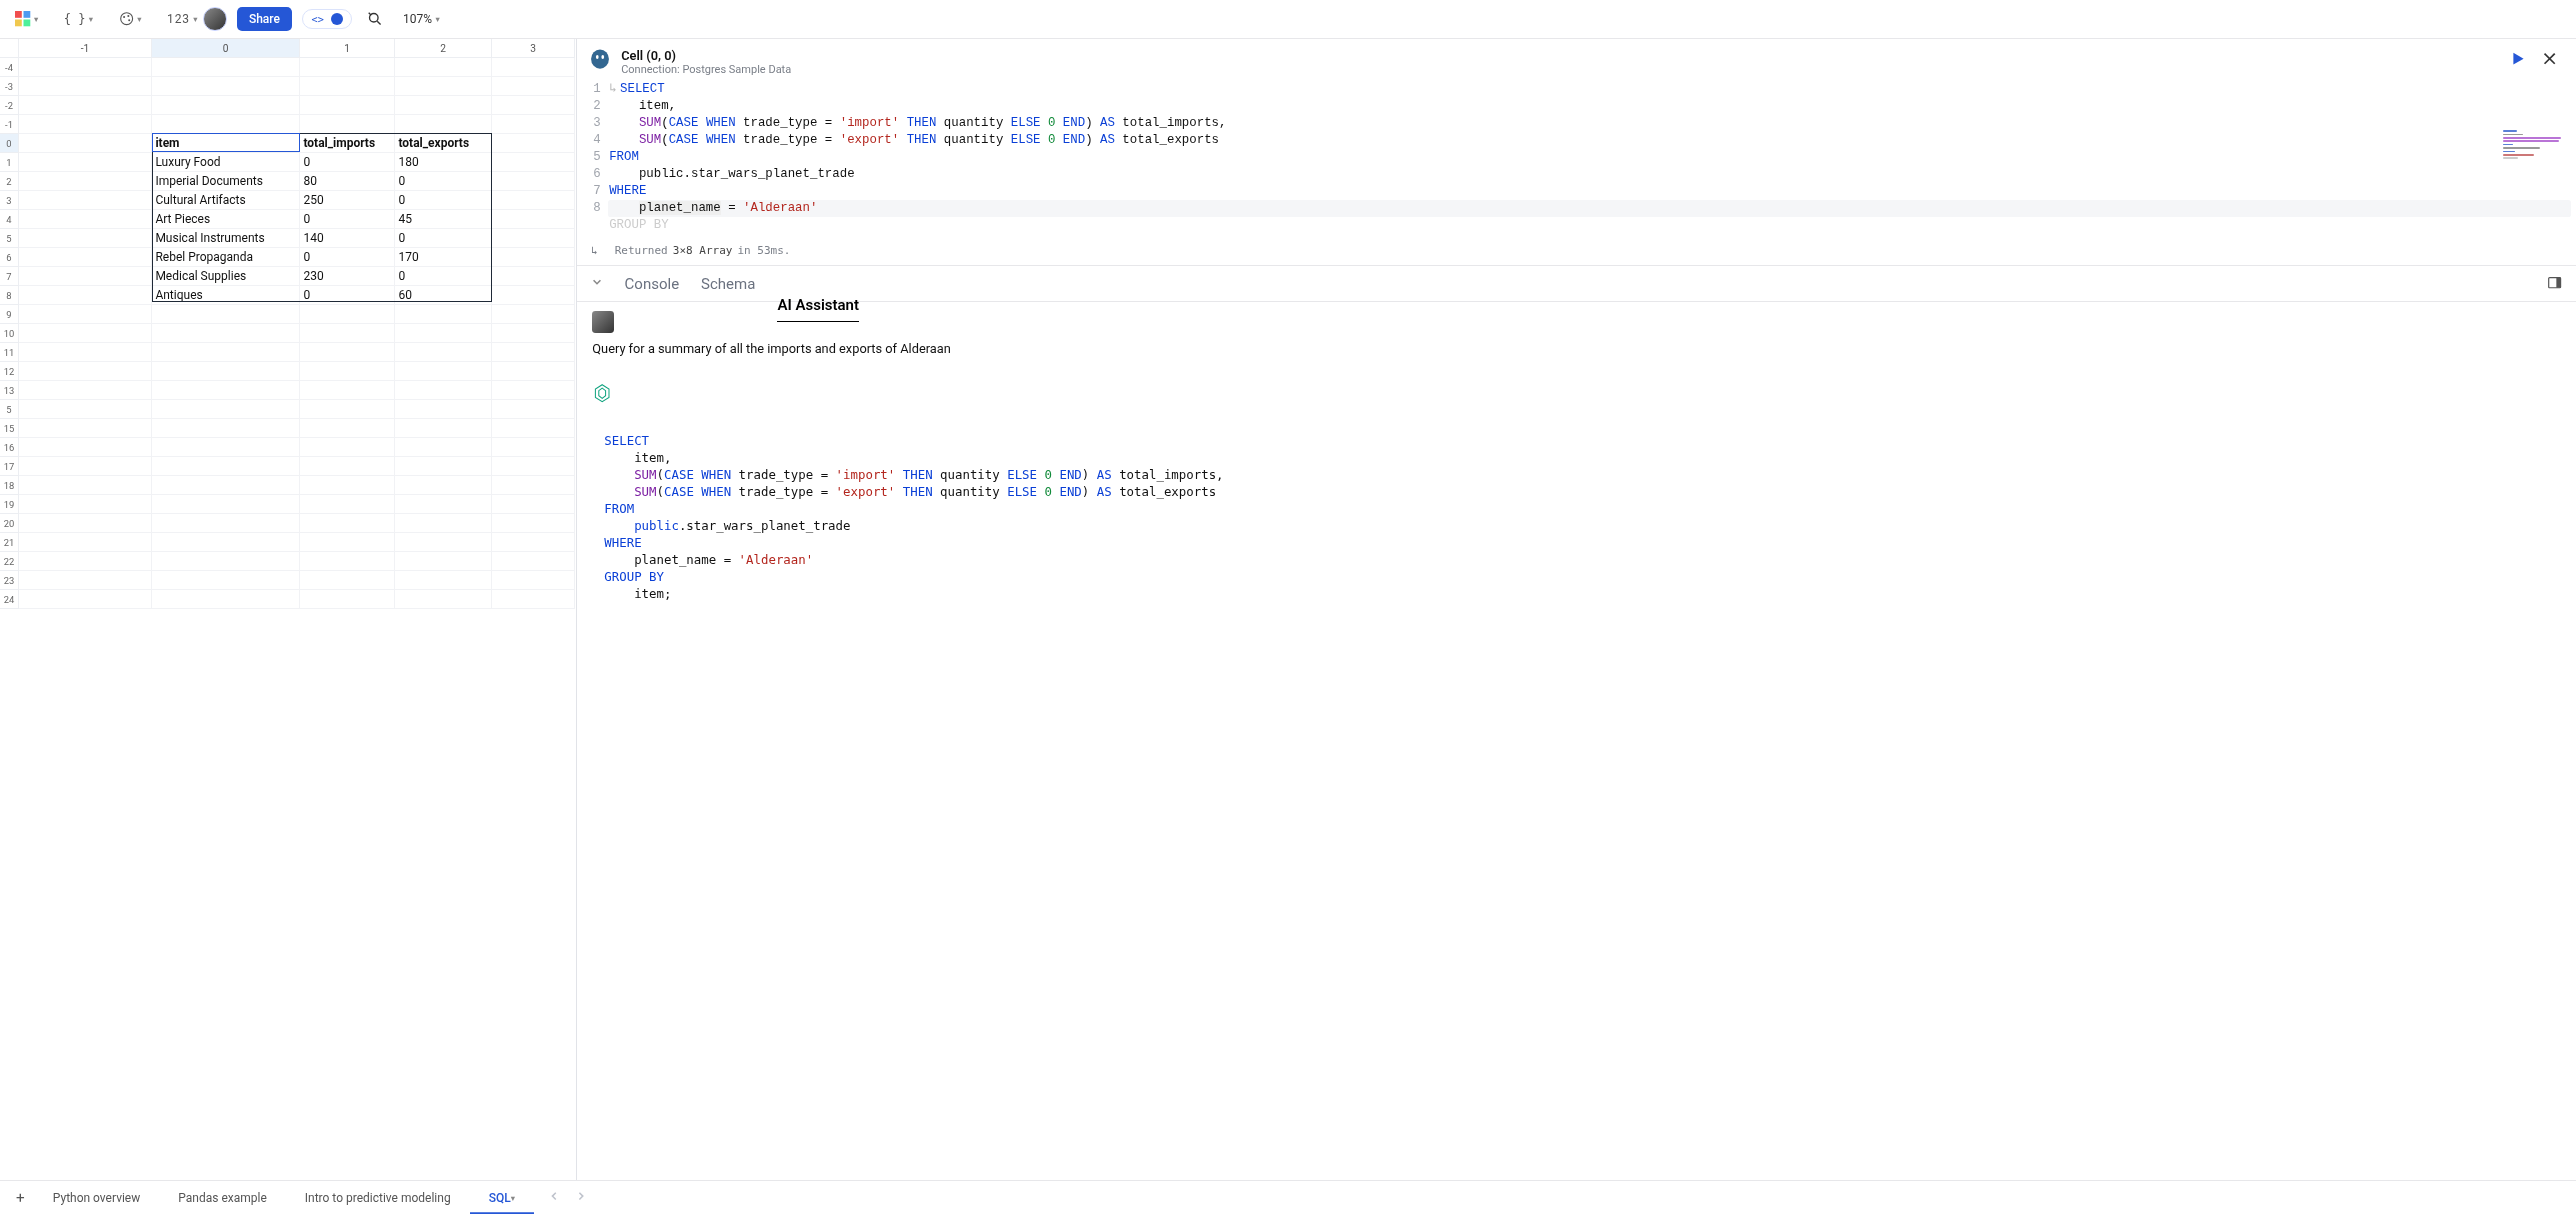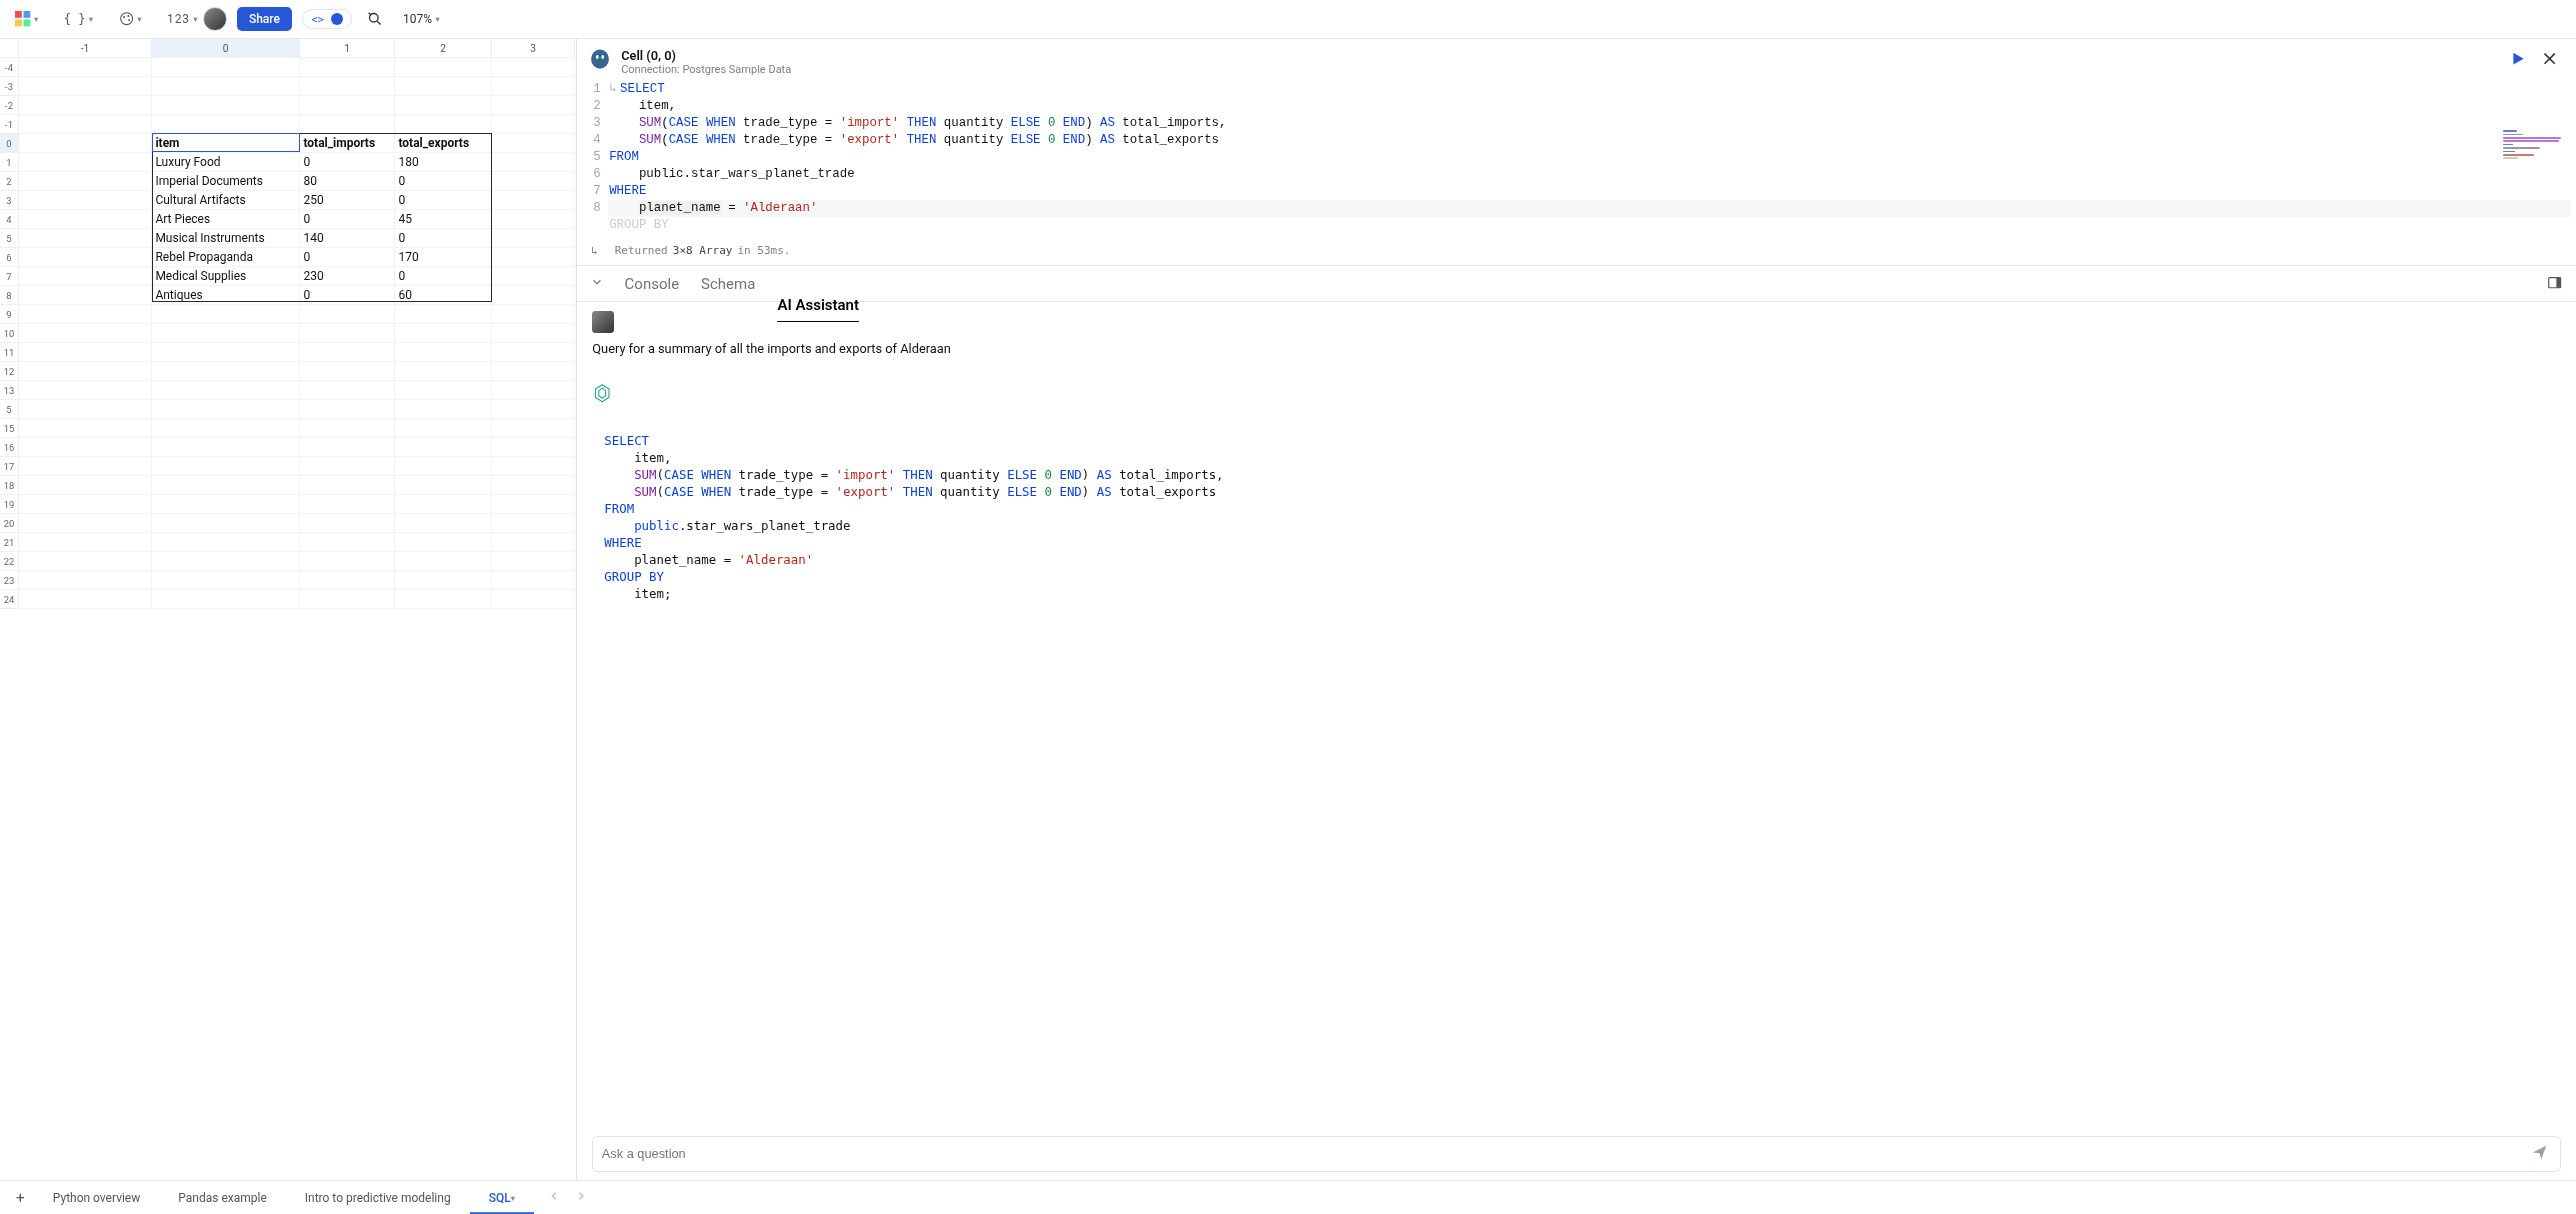--- a/index.html
+++ b/index.html
@@ -519,28 +519,20 @@
     <span class="fn">SUM</span>(<span class="kw">CASE</span> <span class="kw">WHEN</span> trade_type = <span class="str">'export'</span> <span class="kw">THEN</span> quantity <span class="kw">ELSE</span> <span class="num">0</span> <span class="kw">END</span>) <span class="kw">AS</span> total_exports
 <span class="kw">FROM</span>
     <span class="kw">public</span>.star_wars_planet_trade
 <span class="kw">WHERE</span>
     planet_name = <span class="str">'Alderaan'</span>
 <span class="kw">GROUP BY</span>
     item;</div>
       </div>
     </div>
 
-    <div class="chat-input-row">
-      <input placeholder="Ask a question" style="">
-      <span class="send">
-        <svg width="17" height="17" viewBox="0 0 20 20">
-            <path d="M2 10 L18 2 L12 18 L10 11 Z" fill="#9aa0aa"></path>
-          </svg>
-      </span>
-    </div>
   </div>
 </div>
 
 <div class="sheet-tabs">
   <span class="add">+</span>
   <div id="sheet-tabs-list" style="display:flex;height:100%">
       <div class="st">Python overview</div>
       <div class="st">Pandas example</div>
       <div class="st">Intro to predictive modeling</div>
       <div class="st active">SQL <span class="chev">▾</span></div>

